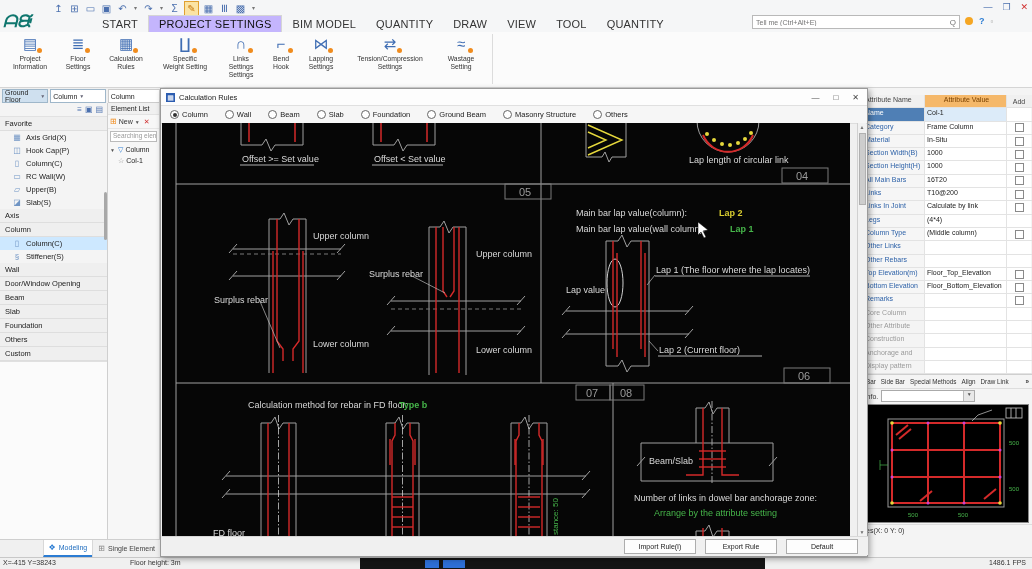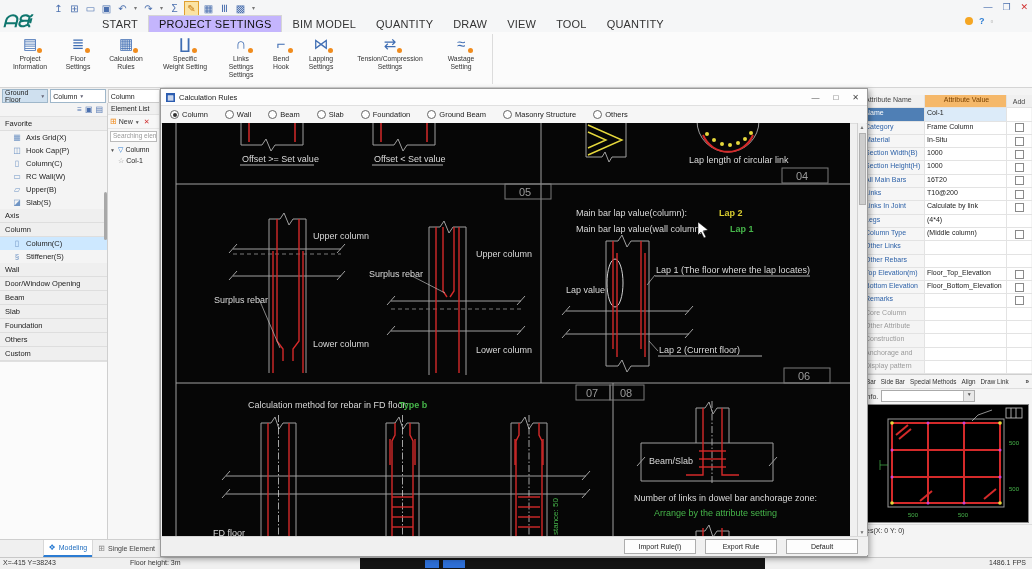--- a/index.html
+++ b/index.html
@@ -148,20 +148,24 @@
   <div class="abs" id="tabs">
       <div class="tab">START</div>
       <div class="tab active">PROJECT SETTINGS</div>
       <div class="tab">BIM MODEL</div>
       <div class="tab">QUANTITY</div>
       <div class="tab">DRAW</div>
       <div class="tab">VIEW</div>
       <div class="tab">TOOL</div>
       <div class="tab">QUANTITY</div>
     </div>
+  <div class="abs" id="searchbox">
+    <input placeholder="Tell me (Ctrl+Alt+E)" style="">
+    <span id="search-mag">Q</span>
+  </div>
   <div class="abs" id="titleicons">
     <span class="lamp"></span>
     <span class="helpq">?</span>
     <span class="homeic">▫</span>
   </div>
 
   <div class="abs" id="ribbon">
       <div class="rbtn" style="width: 52px;">
         <span class="ric">▤</span>
         <span class="rlabel">Project

